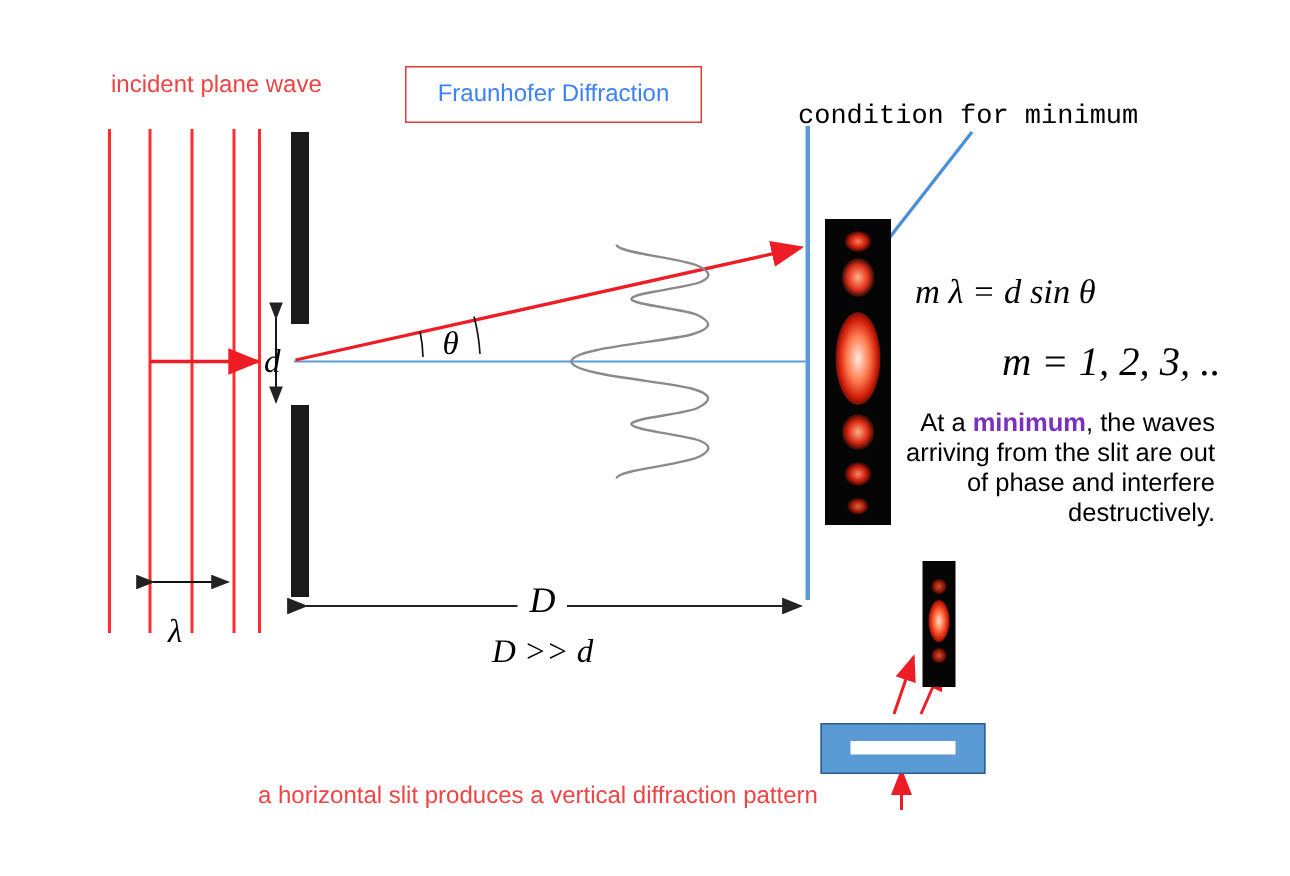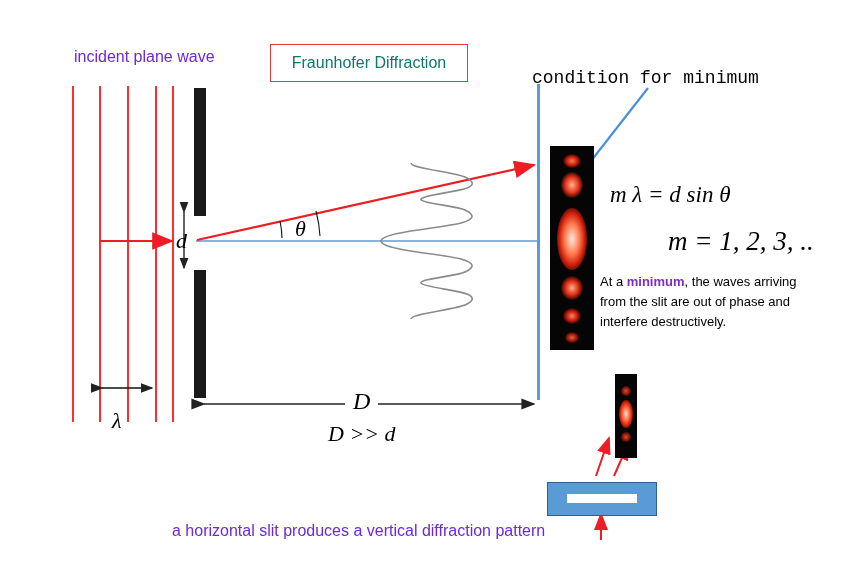--- a/index.html
+++ b/index.html
@@ -4,31 +4,31 @@
 <style>
   html,body{margin:0;padding:0;}
   body{
     width:860px;height:584px;
     background:#ffffff;
     font-family:"Liberation Sans", sans-serif;
     position:relative;
     overflow:hidden;
   }
   .abs{position:absolute;}
-  .lbl{font-size:16px;color:#6d28d9;white-space:nowrap;}
+  .lbl{font-size:16px;color:#ef4444;white-space:nowrap;}
   .lbl-big{font-size:18px;color:#000;white-space:nowrap;}
   .math{font-family:Liberation Serif, serif;font-style:italic;white-space:nowrap;}
 
   
   #title-box{
     left:270px;top:44px;width:196px;height:36px;
     border:1.5px solid #e23b3b;background:#ffffff;
     display:flex;align-items:center;justify-content:center;
   }
-  #title-box span{font-size:16px;color:#0f766e;}
+  #title-box span{font-size:16px;color:#3b82f6;}
 
   
   .wave-line{width:1.5px;background:#ff2d2d;}
 
   
   .barrier{background:#1a1a1a;width:12px;}
 
   
   #screen-line{width:3px;background:#5b9bd5;}
 
@@ -42,21 +42,21 @@
   }
   #slit-device .aperture{
     position:absolute;background:#ffffff;
   }
 
   svg{position:absolute;left:0;top:0;overflow:visible;}
   .hl{color:#7b2fbe;font-weight:bold;}
 
   #paragraph{
     left:600px;top:272px;width:210px;
-    font-size:13px;line-height:20px;color:#000;
+    font-size:17px;line-height:20px;color:#000;text-align:right;
   }
   #dgtd-box{
     left:320px;top:420px;background:#fff;padding:1px 8px;text-align:right;
   }
   #d-label-box{
     left:345px;top:388px;background:#fff;padding:0 8px;
   }
 </style>
 </head>
 <body>

